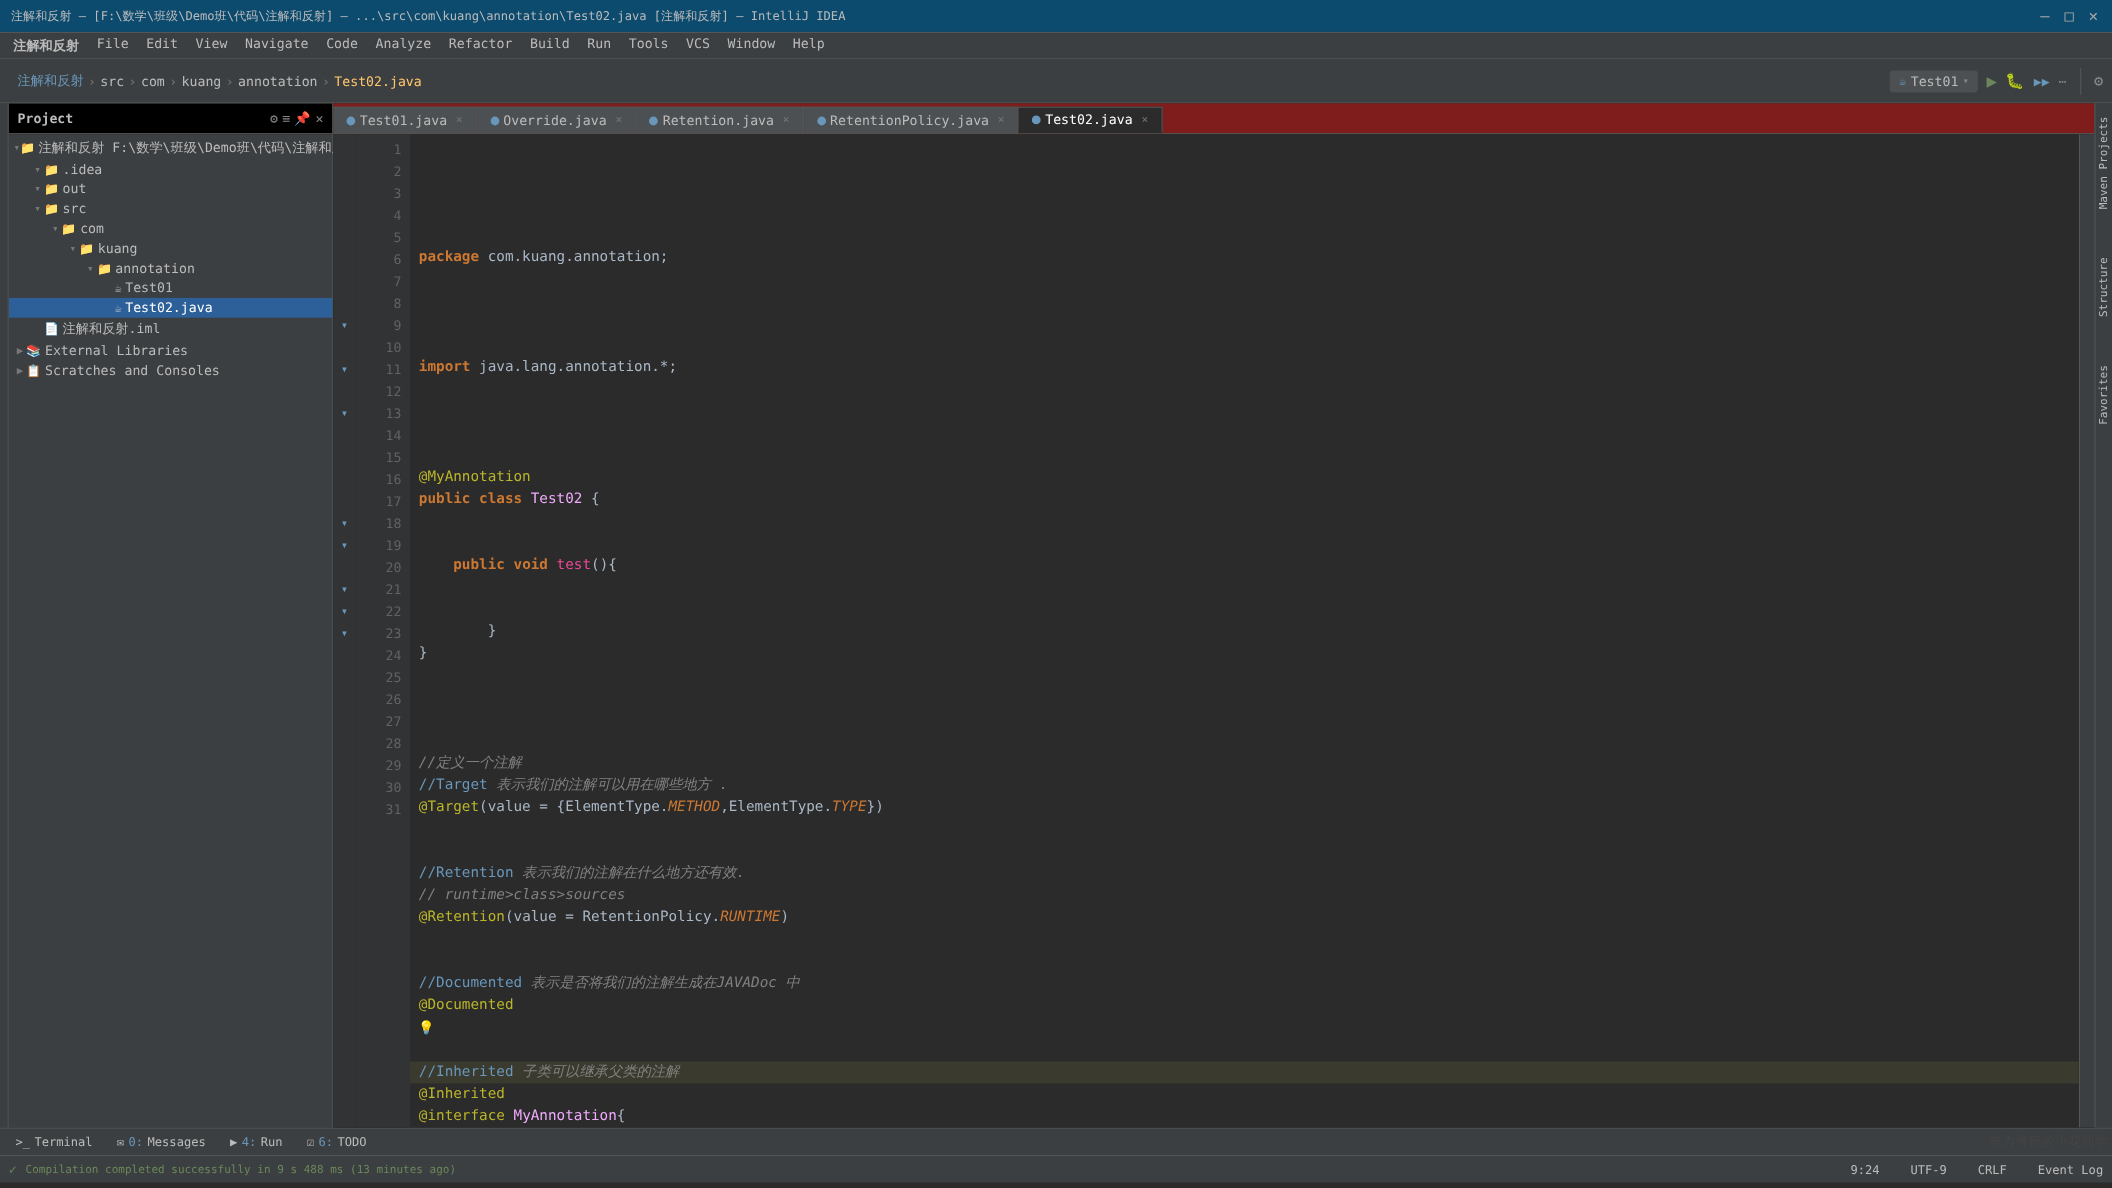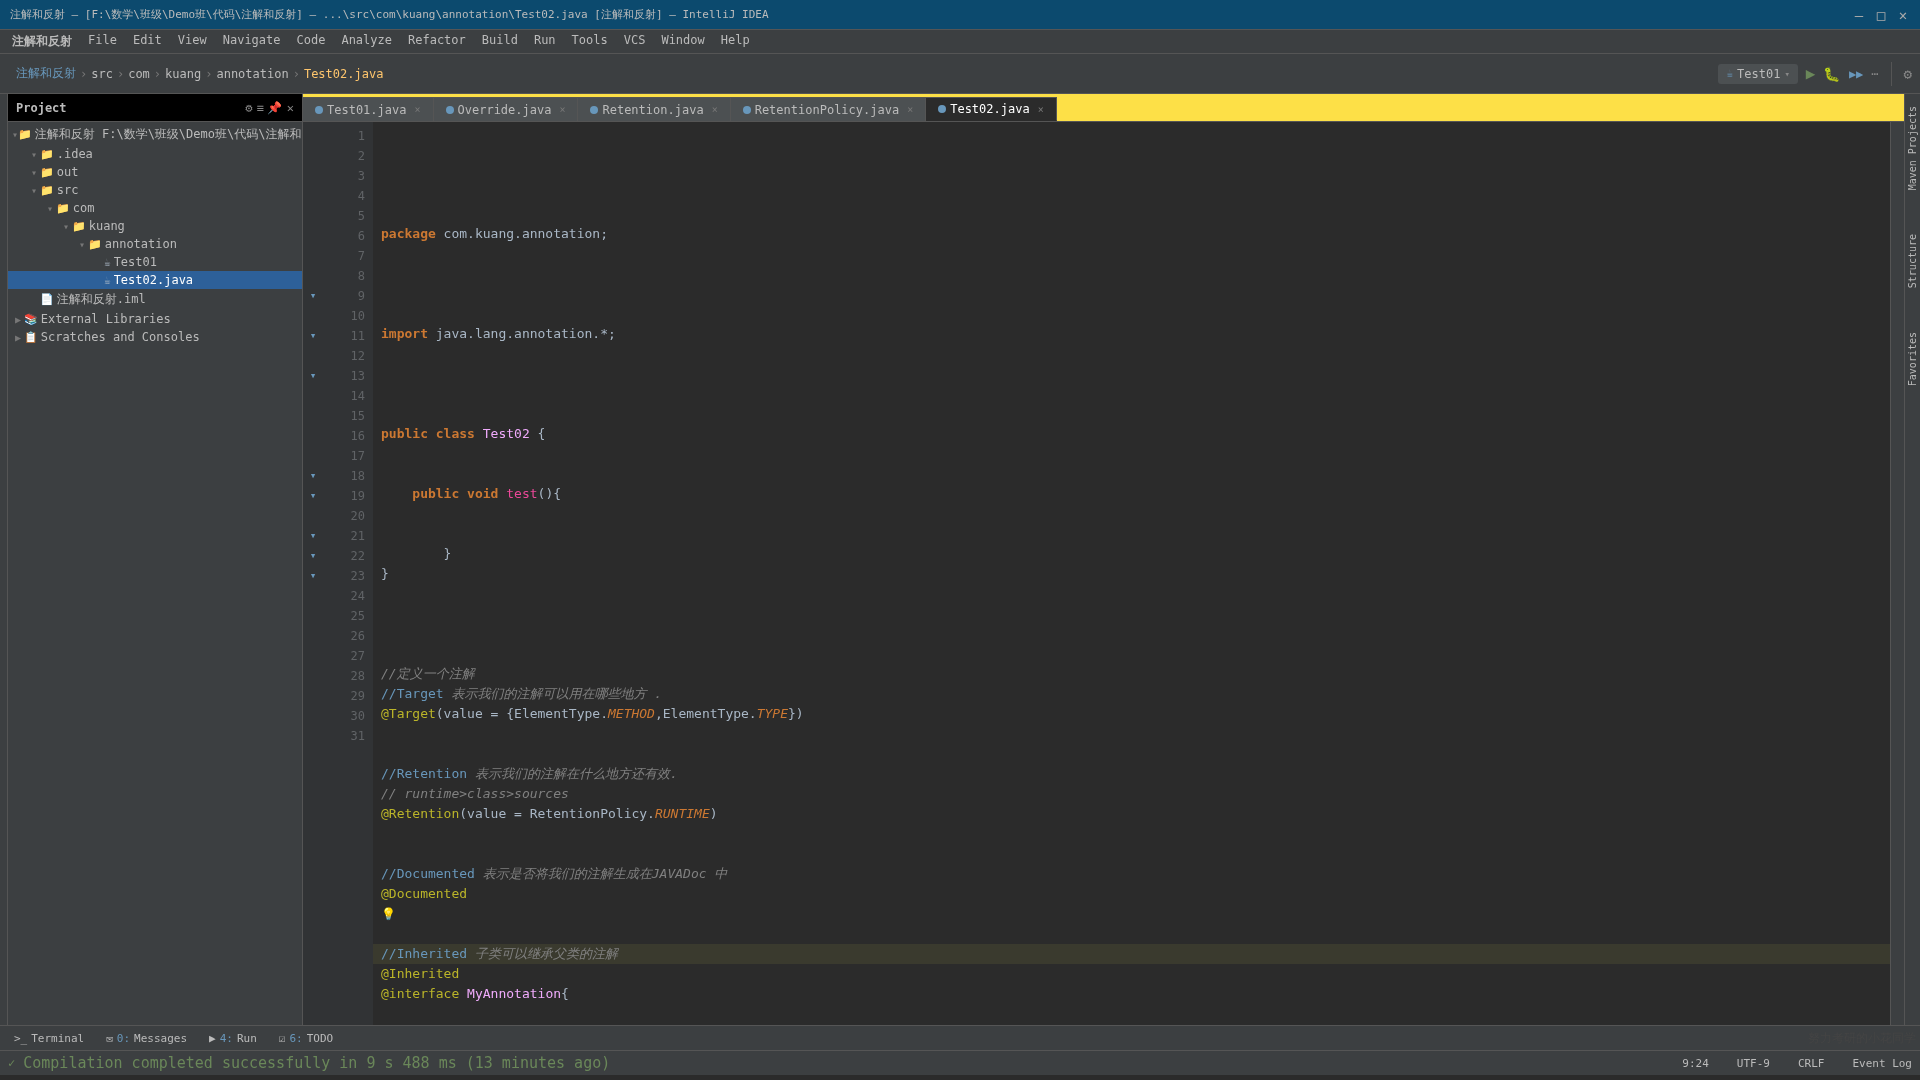--- a/index.html
+++ b/index.html
@@ -106,21 +106,21 @@
 
     
     #editor-area {
       flex: 1;
       display: flex;
       flex-direction: column;
       background: #2b2b2b;
     }
     #tabs {
       display: flex;
-      background: #fde047;
+      background: #7f1d1d;
       border-bottom: 1px solid #555;
       height: 28px;
       align-items: flex-end;
     }
     .tab {
       display: flex;
       align-items: center;
       padding: 4px 12px;
       background: #4c5052;
       border-right: 1px solid #555;
@@ -495,20 +495,21 @@
       <span class="line-code"><span class="kw">package</span><span class="normal"> com.kuang.annotation;</span>
 </span><span class="line-code">
 
 </span><span class="line-code">
 
 </span><span class="line-code"><span class="kw">import</span><span class="normal"> java.lang.annotation.*;</span>
 </span><span class="line-code">
 
 </span><span class="line-code">
 
+</span><span class="line-code"><span class="annotation">@MyAnnotation</span>
 </span><span class="line-code"><span class="kw">public</span><span class="normal"> </span><span class="kw">class</span><span class="normal"> </span><span class="classname">Test02</span><span class="normal"> {</span>
 </span><span class="line-code">
 
 </span><span class="line-code"><span class="normal">    </span><span class="kw">public</span><span class="normal"> </span><span class="kw">void</span><span class="normal"> </span><span class="method">test</span><span class="normal">(){</span>
 </span><span class="line-code">
 
 </span><span class="line-code"><span class="normal">        }</span>
 </span><span class="line-code"><span class="normal">}</span>
 </span><span class="line-code">
 
@@ -563,20 +564,20 @@
     <div class="bottom-tab">
       <span style="font-size: 11px;">☑</span>
       <span class="num">6: </span>
       <span>TODO</span>
     </div>
     <div style="margin-left: auto; color: rgb(68, 68, 68); font-size: 12px; font-family: serif;">努力考研的小花同学</div>
   </div>
 
 <div id="statusbar">
   <span style="color:#6a8759; font-size:12px;">✓</span>
-  <span class="success" style="font-size:15px;text-align:right;">Compilation completed successfully in 9 s 488 ms (13 minutes ago)</span>
+  <span class="success" style="font-size:10px;text-align:right;">Compilation completed successfully in 9 s 488 ms (13 minutes ago)</span>
   <div class="right">
     <span style="cursor:pointer;">9:24</span>
     <span style="cursor:pointer;">UTF-9</span>
     <span style="cursor:pointer;">CRLF</span>
     <span style="cursor:pointer;">Event Log</span>
   </div>
 </div>
 
 </body></html>

